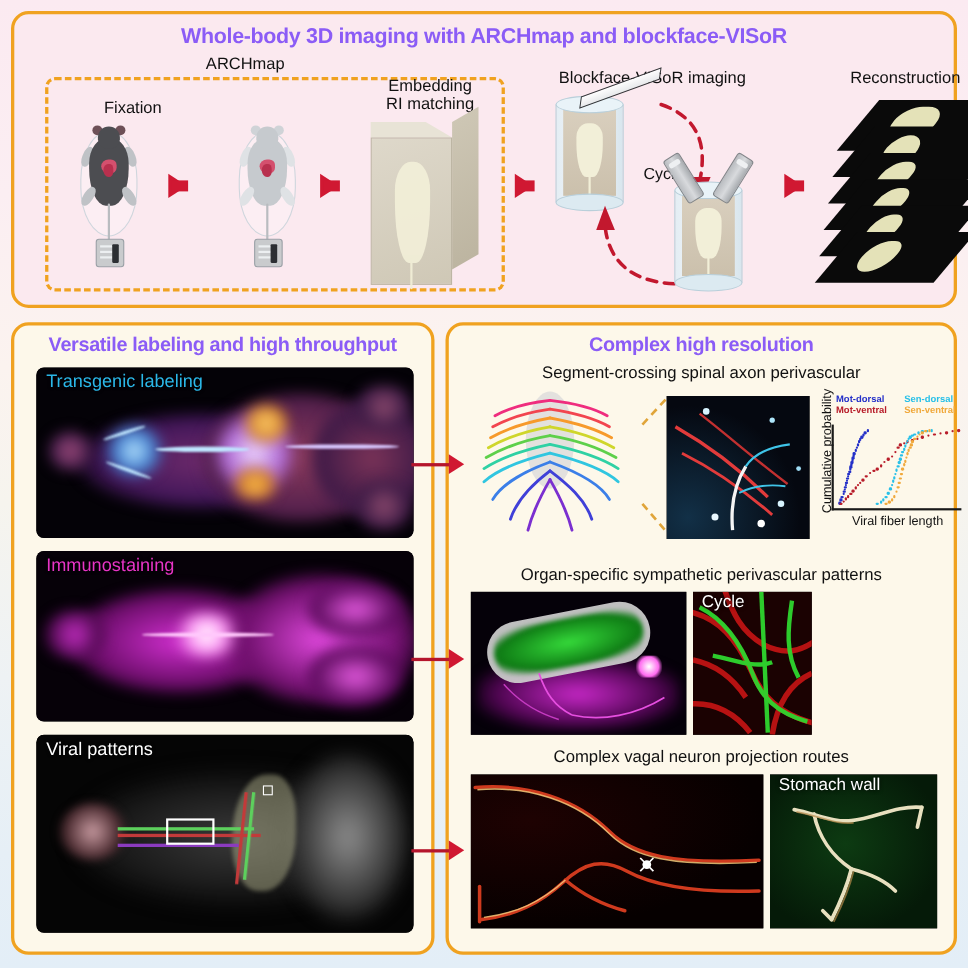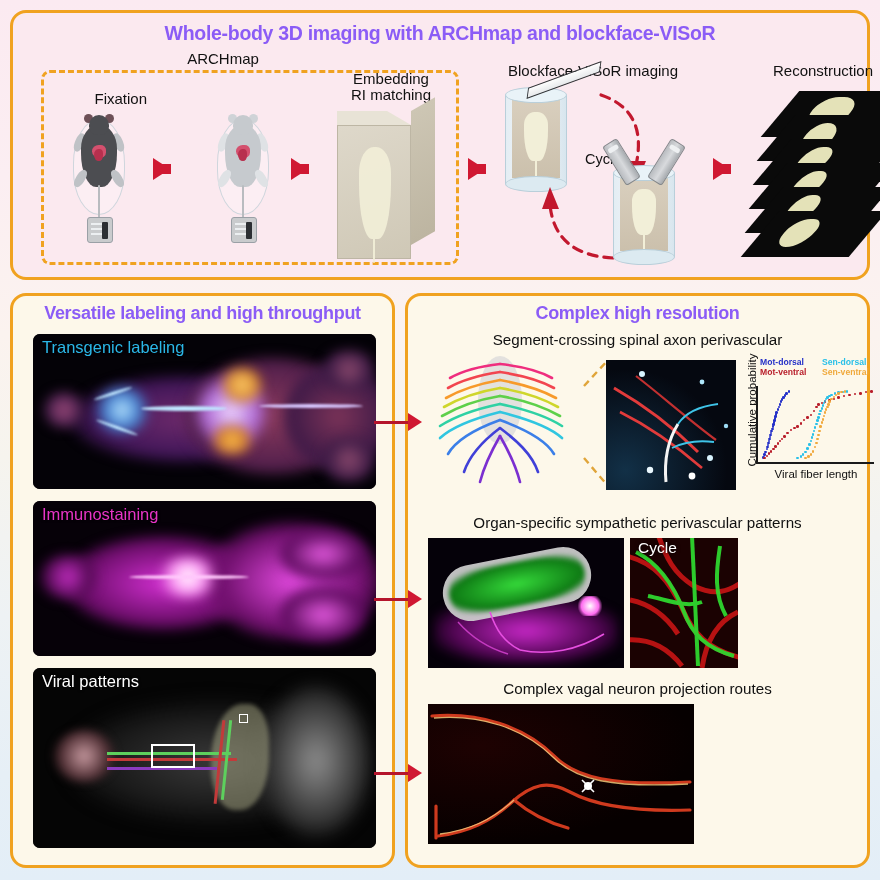--- a/index.html
+++ b/index.html
@@ -720,17 +720,35 @@
       </g>
       <g stroke="#f3c97a" stroke-width="1.3" fill="none" opacity=".85">
         <path d="M6 14 C52 10 96 24 126 54 C148 76 184 84 260 80"></path>
         <path d="M12 130 C42 126 64 116 86 96"></path>
       </g>
       <circle cx="160" cy="82" r="4" fill="#ffffff"></circle>
       <path d="M154 76 L166 88 M166 76 L154 88" stroke="#ffffff" stroke-width="1.6"></path>
     </svg>
   </div>
 
+  <div class="tile" style="left:292px; top:408px; width:152px; height:140px;">
+    <div style="position:absolute; inset:0; background:radial-gradient(ellipse at 45% 45%, #0d3b12 0%, #051a08 75%);"></div>
+    <svg style="position:absolute; inset:0;" viewBox="0 0 152 140">
+      <g stroke="#e8e0bf" stroke-width="3.4" fill="none" stroke-linecap="round">
+        <path d="M22 32 C42 36 58 44 74 42 C96 40 114 28 138 30"></path>
+        <path d="M138 30 L134 48"></path>
+        <path d="M40 36 C44 56 56 74 74 86"></path>
+        <path d="M74 86 C70 102 64 116 56 132"></path>
+        <path d="M74 86 C90 90 104 96 114 106"></path>
+        <path d="M56 132 L48 124"></path>
+      </g>
+      <g stroke="#b5894a" stroke-width="1.6" fill="none" opacity=".7">
+        <path d="M24 34 C46 38 60 46 76 44"></path>
+        <path d="M76 88 C72 104 66 118 58 134"></path>
+      </g>
+    </svg>
+    <div class="tile-label">Stomach wall</div>
+  </div>
 </div>
 
 <div class="cross-arrow" style="left:374px; top:421px; width:36px;"></div>
 <div class="cross-arrow" style="left:374px; top:598px; width:36px;"></div>
 <div class="cross-arrow" style="left:374px; top:772px; width:36px;"></div>
 
 </body></html>

